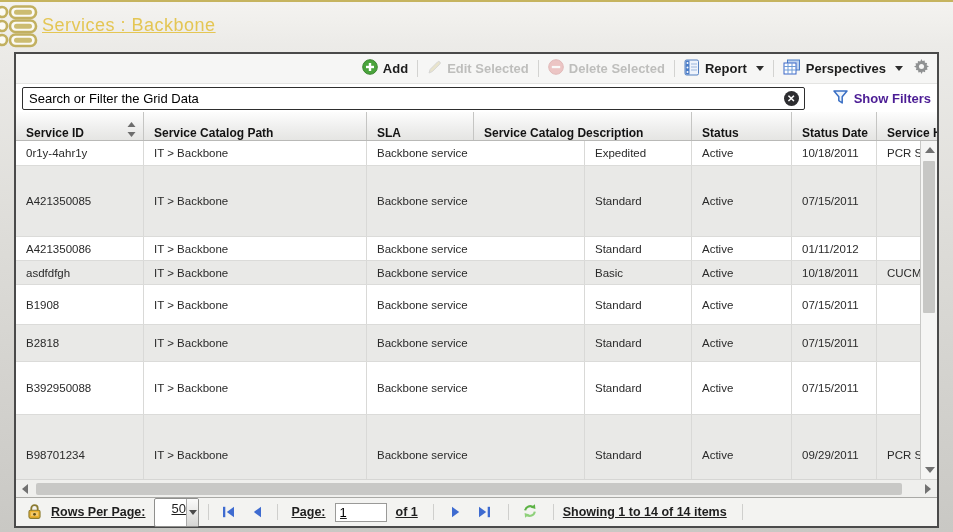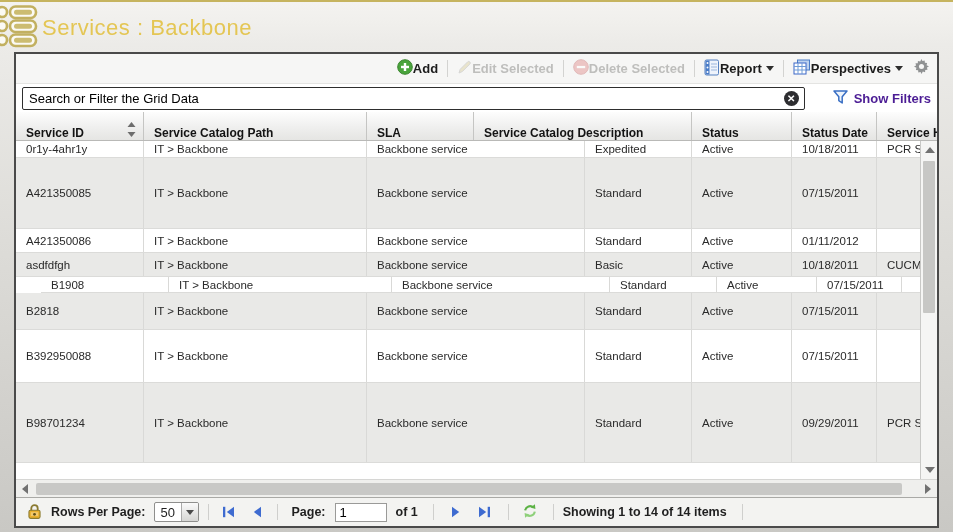--- a/index.html
+++ b/index.html
@@ -7,34 +7,34 @@
   .screen {
     position:relative; width:953px; height:532px; overflow:hidden;
     font-family:"Liberation Sans", sans-serif;
     background:linear-gradient(180deg,#f4f3f0 0%,#ecebe8 8%,#dddcd8 45%,#c9c8c4 100%);
     border-top:2px solid #c6b45f;
   }
   
   .app-icon { position:absolute; left:-5px; top:1px; }
   .page-title {
     position:absolute; left:42px; top:13px;
-    font-size:22px; color:#e4c654; letter-spacing:.5px;
+    font-size:18px; color:#e4c654; letter-spacing:.5px;text-decoration:underline;
   }
   
   .panel {
     position:absolute; left:14px; top:50px; width:925px; height:476px;
     background:#fff; border:2px solid #4a4a4a;
   }
   
   .toolbar {
     height:30px; background:#f6f6f5; border-bottom:1px solid #e4e4e2;
     display:flex; align-items:center; justify-content:flex-end;
     gap:9px; padding:0 8px;
   }
-  .tbtn { display:flex; align-items:center; font-size:13px;
+  .tbtn { display:flex; align-items:center; gap:5px; font-size:13px;
           font-weight:700; color:#1c1c1c; cursor:default; white-space:nowrap; }
   .tbtn.disabled { color:#bebebc; }
   .tsep { width:1px; height:17px; background:#d3d3d1; }
   .caret { width:0; height:0; border-left:4px solid transparent;
            border-right:4px solid transparent; border-top:5px solid #2e2e2e; margin-left:4px; }
   
   .search-row { height:28px; background:#fff; display:flex; align-items:center;
                 padding:0 6px; gap:28px; }
   .search-box { position:relative; width:789px; height:23px;
                 border:1px solid #2e2e2e; border-radius:2px; background:#fff;
@@ -80,24 +80,24 @@
   .hscroll { position:relative; height:18px; background:#efefed; border-top:1px solid #d6d6d4; }
   .hthumb { position:absolute; left:20px; top:3px; width:866px; height:12px;
             background:#c8c8c6; border-radius:2px; }
   .sb-left, .sb-right { position:absolute; top:4px; width:0; height:0;
             border-top:5px solid transparent; border-bottom:5px solid transparent; }
   .sb-left  { left:6px;  border-right:6px solid #717171; }
   .sb-right { right:6px; border-left:6px solid #717171; }
   
   .footer { height:29px; background:#f3f3f1; border-top:1px solid #a9a9a6;
             display:flex; align-items:center; gap:9px; padding:0 11px;
-            font-size:12.5px; font-weight:700; color:#1f1f1f; white-space:nowrap; }
+            font-size:12.5px; font-weight:700; color:#1f1f1f; white-space:nowrap;text-decoration:underline; }
   .fsep { width:1px; height:16px; background:#cfcfcd; }
-  .rpp-select { display:flex; width:45px; height:20px; border:1px solid #8f8f8d;
-                background:#fff; border-radius:2px; overflow:hidden; }
+  .rpp-select { display:flex; width:45px; height:29px; border:1px solid #8f8f8d;
+                background:#fff; border-radius:2px; overflow:hidden;padding-left:11px; }
   .rpp-value { flex:1; font-size:13px; font-weight:400; padding:2px 0 0 5px; }
   .rpp-btn { width:17px; border-left:1px solid #aaa;
              background:linear-gradient(#fafafa,#d6d6d4); display:flex;
              align-items:center; justify-content:center; }
   .rpp-caret { width:0;height:0;border-left:4px solid transparent;
                border-right:4px solid transparent;border-top:5px solid #4a4a4a; }
   .page-input { width:52px; height:19px; border:1px solid #9a9a98; font-size:13px;
                 font-weight:400; padding:0 4px; font-family:"Liberation Sans",sans-serif; }
   .pgbtn { display:flex; align-items:center; cursor:default; }
 </style>
@@ -232,21 +232,21 @@
       <div class="hcell c5">
         <span>Status Date</span>
       </div>
       <div class="hcell c6">
         <span>Service H</span>
       </div>
     </div>
 
     <div class="grid-body">
       <div class="grid-rows">
-          <div class="grid-row" style="height: 17px;">
+          <div class="grid-row" style="height: 25px;">
     <div class="cell c0">0r1y-4ahr1y</div>
     <div class="cell c1">IT &gt; Backbone</div>
     <div class="cell c2">Backbone service</div>
     <div class="cell c3">Expedited</div>
     <div class="cell c4">Active</div>
     <div class="cell c5">10/18/2011</div>
     <div class="cell c6">PCR Sv</div>
   </div>
           <div class="grid-row alt" style="height: 71px;">
     <div class="cell c0">A421350085</div>
@@ -268,21 +268,21 @@
   </div>
           <div class="grid-row alt" style="height: 24px;">
     <div class="cell c0">asdfdfgh</div>
     <div class="cell c1">IT &gt; Backbone</div>
     <div class="cell c2">Backbone service</div>
     <div class="cell c3">Basic</div>
     <div class="cell c4">Active</div>
     <div class="cell c5">10/18/2011</div>
     <div class="cell c6">CUCM</div>
   </div>
-          <div class="grid-row" style="height: 16px; margin-left: 25px;">
+          <div class="grid-row" style="height: 40px;">
     <div class="cell c0">B1908</div>
     <div class="cell c1">IT &gt; Backbone</div>
     <div class="cell c2">Backbone service</div>
     <div class="cell c3">Standard</div>
     <div class="cell c4">Active</div>
     <div class="cell c5">07/15/2011</div>
     <div class="cell c6"></div>
   </div>
           <div class="grid-row alt" style="height: 37px;">
     <div class="cell c0">B2818</div>

